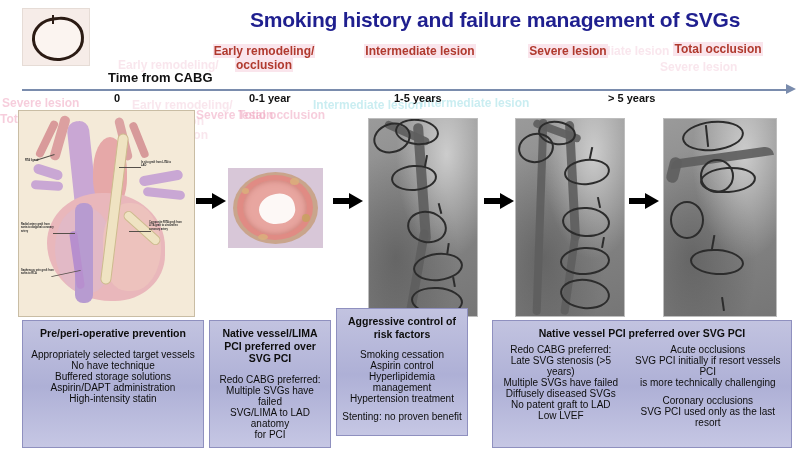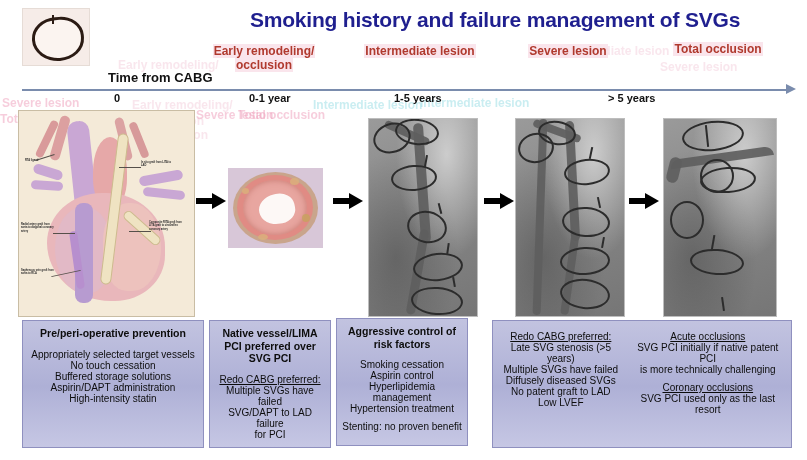--- a/index.html
+++ b/index.html
@@ -159,26 +159,26 @@
     border:1px solid #8f90bf;
     color:#0d0d0d;
     box-sizing:border-box;
     padding:6px 4px 4px;
     text-align:center;
   }
   .rec-title{
     font-size:10.5px;font-weight:bold;line-height:12.5px;margin-bottom:2px;
   }
   .rec-body{font-size:10px;line-height:11px;}
-  .rec-body .u{text-decoration:underline;}
+  .rec-body .u{}
   .rec-spacer{height:7px;}
 
   #box1{left:22px;top:320px;width:182px;height:128px;}
   #box2{left:209px;top:320px;width:122px;height:128px;}
-  #box3{left:336px;top:318px;width:132px;height:128px;}
+  #box3{left:336px;top:308px;width:132px;height:128px;}
   #box4{left:492px;top:320px;width:300px;height:128px;}
 
   #box4 .cols{display:flex;gap:4px;margin-top:4px;}
   #box4 .col{flex:1;}
   #box4 .col.left{flex:0 0 44%;}
 </style>
 </head>
 <body>
 
 <div id="slide">
@@ -342,64 +342,65 @@
     <div class="ink" style="left:42px;top:6px;width:0;height:22px;border-width:0 0 0 2px;transform:rotate(-6deg);"></div>
     <div class="ink" style="left:48px;top:116px;width:0;height:16px;border-width:0 0 0 2px;transform:rotate(10deg);"></div>
     <div class="ink" style="left:58px;top:178px;width:0;height:14px;border-width:0 0 0 2px;transform:rotate(-8deg);"></div>
   </div>
 
   <div class="rec-box" id="box1">
     <div class="rec-title">Pre/peri-operative prevention</div>
     <div class="rec-spacer"></div>
     <div class="rec-body">
       <div>Appropriately selected target vessels</div>
-      <div>No touch cessation</div>
+      <div>No have technique</div>
       <div>Buffered storage solutions</div>
       <div>Aspirin/DAPT administration</div>
       <div>High-intensity statin</div>
     </div>
   </div>
 
   <div class="rec-box" id="box2">
     <div class="rec-title">Native vessel/LIMA PCI preferred over SVG PCI</div>
     <div class="rec-spacer"></div>
     <div class="rec-body">
       <div class="u">Redo CABG preferred:</div>
       <div>Multiple SVGs have failed</div>
-      <div>SVG/DAPT to LAD failure</div>
+      <div>SVG/LIMA to LAD anatomy</div>
       <div>for PCI</div>
     </div>
   </div>
 
   <div class="rec-box" id="box3">
     <div class="rec-title">Aggressive control of risk factors</div>
     <div class="rec-spacer"></div>
     <div class="rec-body">
       <div>Smoking cessation</div>
       <div>Aspirin control</div>
       <div>Hyperlipidemia management</div>
       <div>Hypertension treatment</div>
       <div class="rec-spacer"></div>
       <div>Stenting: no proven benefit</div>
     </div>
   </div>
 
   <div class="rec-box" id="box4">
+    <div class="rec-title">Native vessel PCI preferred over SVG PCI</div>
     <div class="cols">
       <div class="col left rec-body">
         <div class="u">Redo CABG preferred:</div>
         <div>Late SVG stenosis (&gt;5 years)</div>
         <div>Multiple SVGs have failed</div>
         <div>Diffusely diseased SVGs</div>
         <div>No patent graft to LAD</div>
         <div>Low LVEF</div>
       </div>
       <div class="col rec-body">
         <div class="u">Acute occlusions</div>
-        <div>SVG PCI initially if native patent PCI</div>
+        <div>SVG PCI initially if resort vessels PCI</div>
         <div>is more technically challenging</div>
         <div class="rec-spacer"></div>
         <div class="u">Coronary occlusions</div>
         <div>SVG PCI used only as the last resort</div>
       </div>
     </div>
   </div>
 
 </div>
 

